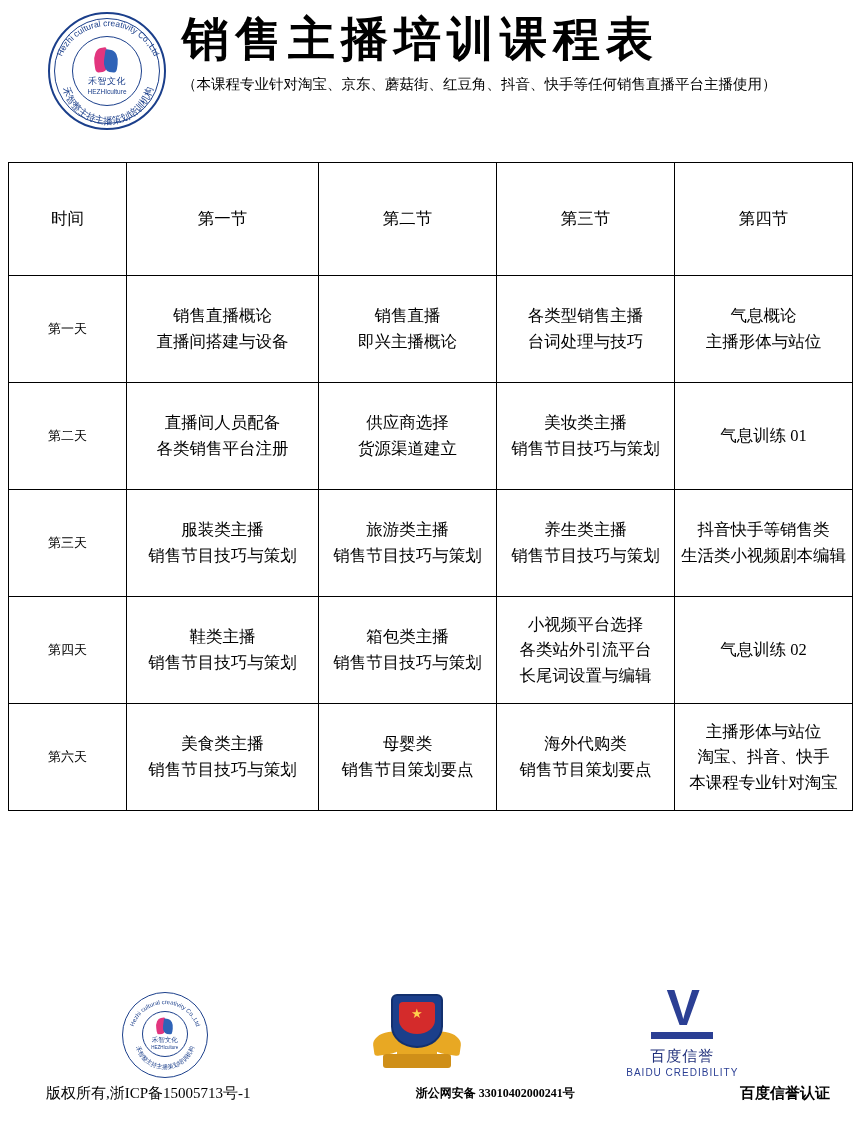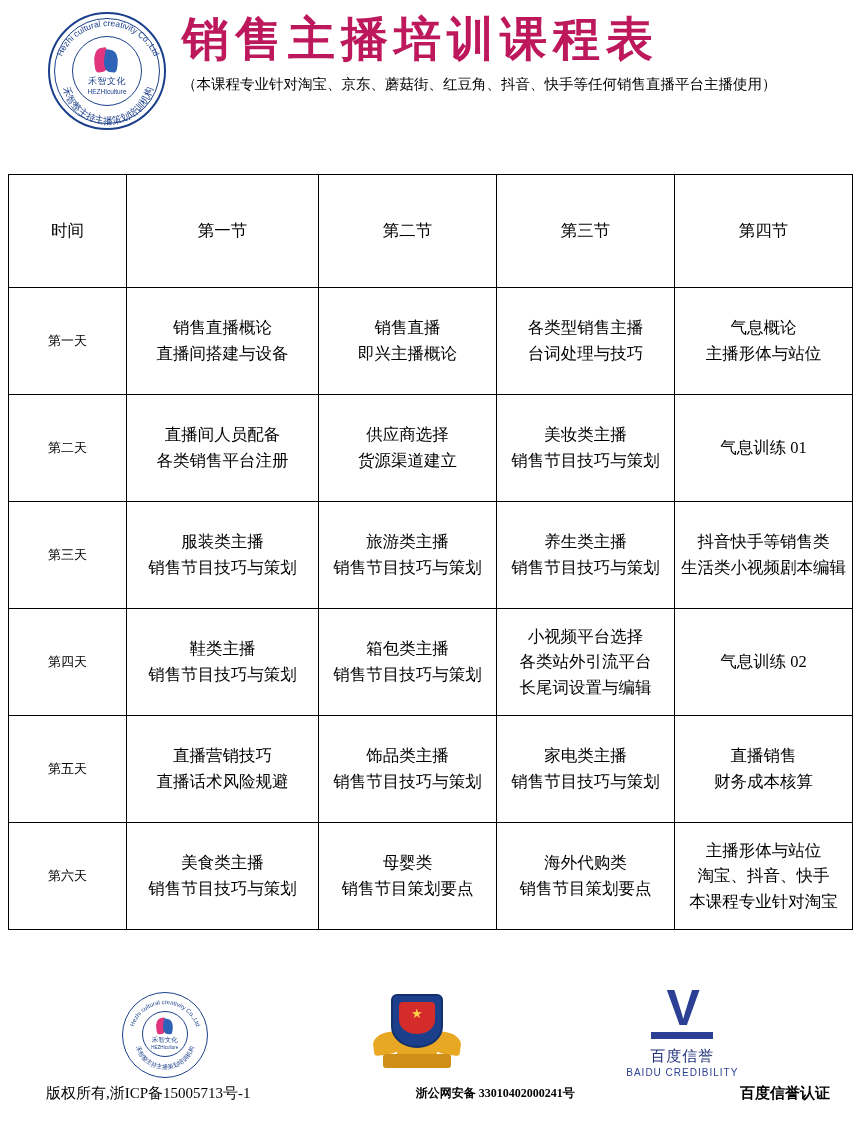--- a/index.html
+++ b/index.html
@@ -111,40 +111,40 @@
   .title-block {
     flex: 1 1 auto;
     padding-left: 12px;
     padding-top: 2px;
   }
   .main-title {
     font-size: 47px;
     font-weight: bold;
     letter-spacing: 6px;
     line-height: 1.25;
-    color: #be185d;
+    color: #000000;
     white-space: nowrap;
     font-family: "Liberation Serif", "DejaVu Serif", serif;
   }
   .sub-title {
     font-size: 14.5px;
     margin-top: 6px;
     letter-spacing: 0px;
     color: #000000;
     white-space: nowrap;
   }
 
   
   .table-wrap {
     padding: 22px 8px 0 8px;
   }
   table.schedule {
     border-collapse: collapse;
     width: 844px;
-    margin: 12px auto;
+    margin: 0 auto;
     table-layout: fixed;
   }
   table.schedule th,
   table.schedule td {
     border: 1px solid #000000;
     text-align: center;
     vertical-align: middle;
     font-size: 16.5px;
     line-height: 1.55;
     padding: 6px 4px;
@@ -474,39 +474,20 @@
             <td>
               <span class="cell-line">小视频平台选择</span>
               <span class="cell-line">各类站外引流平台</span>
               <span class="cell-line">长尾词设置与编辑</span>
             </td>
             <td>
               <span class="cell-line">气息训练 02</span>
             </td>
           </tr>
           <tr class="row-body">
-            <td class="daycol">第五天</td>
-            <td>
-              <span class="cell-line">直播营销技巧</span>
-              <span class="cell-line">直播话术风险规避</span>
-            </td>
-            <td>
-              <span class="cell-line">饰品类主播</span>
-              <span class="cell-line">销售节目技巧与策划</span>
-            </td>
-            <td>
-              <span class="cell-line">家电类主播</span>
-              <span class="cell-line">销售节目技巧与策划</span>
-            </td>
-            <td>
-              <span class="cell-line">直播销售</span>
-              <span class="cell-line">财务成本核算</span>
-            </td>
-          </tr>
-          <tr class="row-body">
             <td class="daycol">第六天</td>
             <td>
               <span class="cell-line">美食类主播</span>
               <span class="cell-line">销售节目技巧与策划</span>
             </td>
             <td>
               <span class="cell-line">母婴类</span>
               <span class="cell-line">销售节目策划要点</span>
             </td>
             <td>

